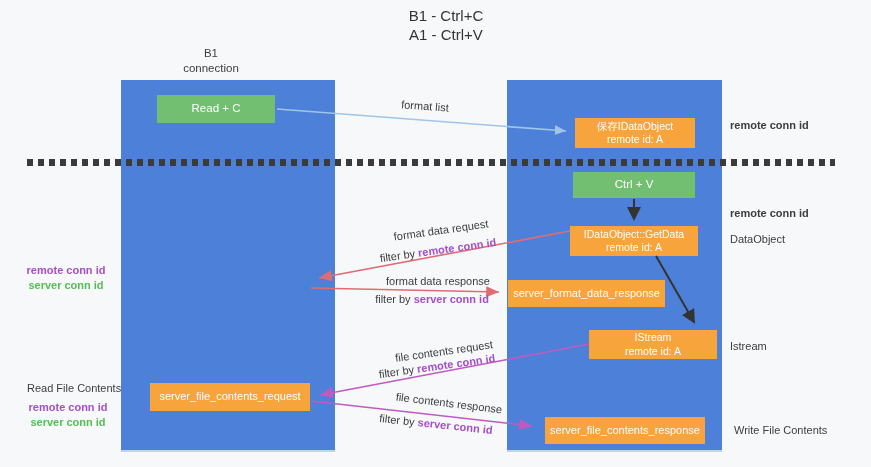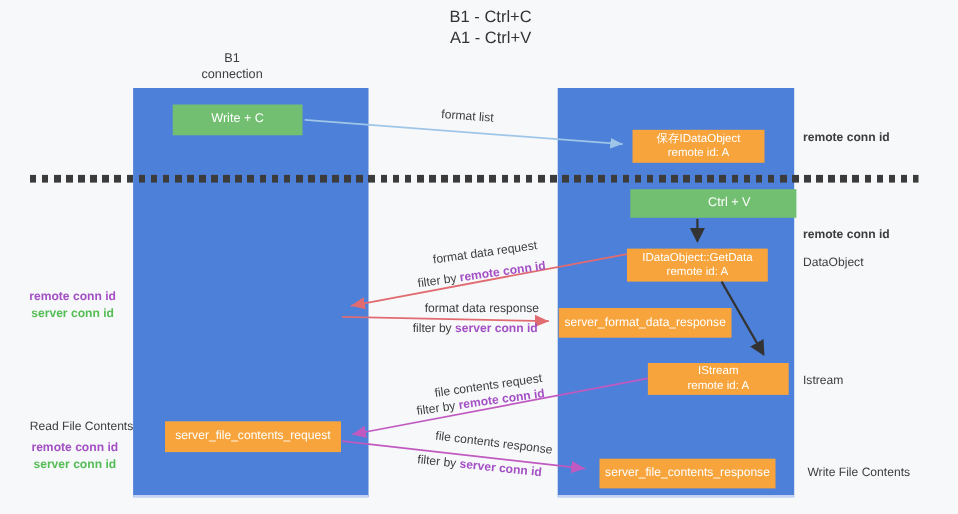--- a/index.html
+++ b/index.html
@@ -68,27 +68,27 @@
     <line x1="277" y1="109" x2="566" y2="131" stroke="#9fc5e8" stroke-width="1.6" marker-end="url(#m-blue)"></line>
     <line x1="634" y1="199" x2="634" y2="219" stroke="#333333" stroke-width="2" marker-end="url(#m-black)"></line>
     <line x1="656" y1="256" x2="694" y2="322" stroke="#333333" stroke-width="2" marker-end="url(#m-black)"></line>
     <line x1="570" y1="231" x2="319" y2="278" stroke="#e06c72" stroke-width="1.6" marker-end="url(#m-red)"></line>
     <line x1="311" y1="288" x2="499" y2="292" stroke="#e06c72" stroke-width="1.6" marker-end="url(#m-red)"></line>
     <line x1="589" y1="344" x2="320" y2="395" stroke="#c05ac0" stroke-width="1.6" marker-end="url(#m-mag)"></line>
     <line x1="311" y1="401" x2="532" y2="426" stroke="#c05ac0" stroke-width="1.6" marker-end="url(#m-mag)"></line>
   </svg>
 
   <div class="node green" style="left:157px;top:95px;width:118px;height:28px;">
-    <span>Write + C</span>
+    <span>Read + C</span>
   </div>
   <div class="node orange" style="left:575px;top:118px;width:120px;height:30px;font-size:10.5px;align-items:center;">
     <span>保存IDataObject</span>
     <span>remote id: A</span>
   </div>
-  <div class="node green" style="left:573px;top:172px;width:122px;height:26px;padding-left:29px;">
+  <div class="node green" style="left:573px;top:172px;width:122px;height:26px;">
     <span>Ctrl + V</span>
   </div>
   <div class="node orange" style="left:570px;top:226px;width:128px;height:30px;font-size:10.5px;">
     <span>IDataObject::GetData</span>
     <span>remote id: A</span>
   </div>
   <div class="node orange" style="left:589px;top:330px;width:128px;height:29px;font-size:10.5px;">
     <span>IStream</span>
     <span>remote id: A</span>
   </div>

